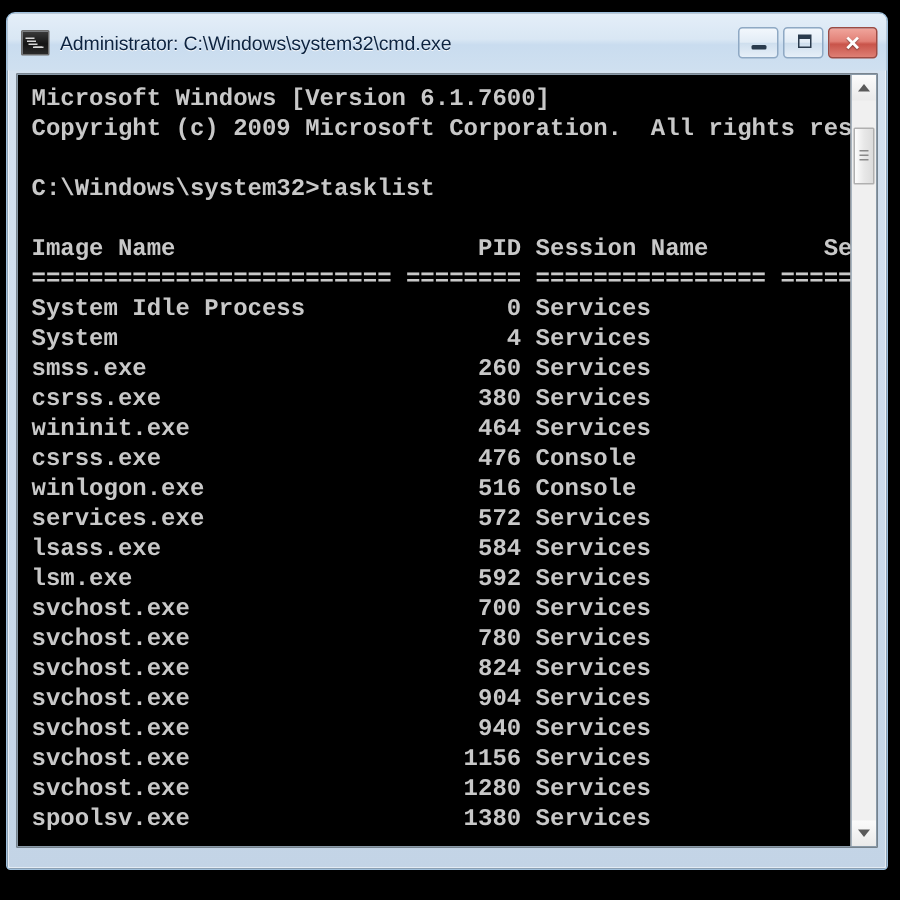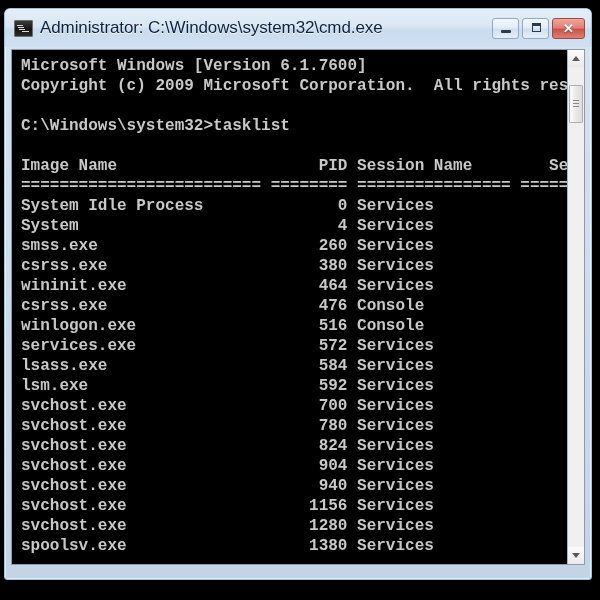--- a/index.html
+++ b/index.html
@@ -58,21 +58,21 @@
   }
   #app-icon::after {
     content: "";
     position: absolute;
     left: 8px; top: 10px;
     width: 6px; height: 1px;
     background: #d8d8d8;
   }
 
   #title-text {
-    font-size: 17px;
+    font-size: 13px;
     color: #0c2340;
     white-space: nowrap;
     letter-spacing: -0.1px;
     flex: 1 1 auto;
     overflow: hidden;
     text-shadow: 0 1px 0 rgba(255,255,255,0.85);
   }
 
   #window-controls {
     display: flex;

